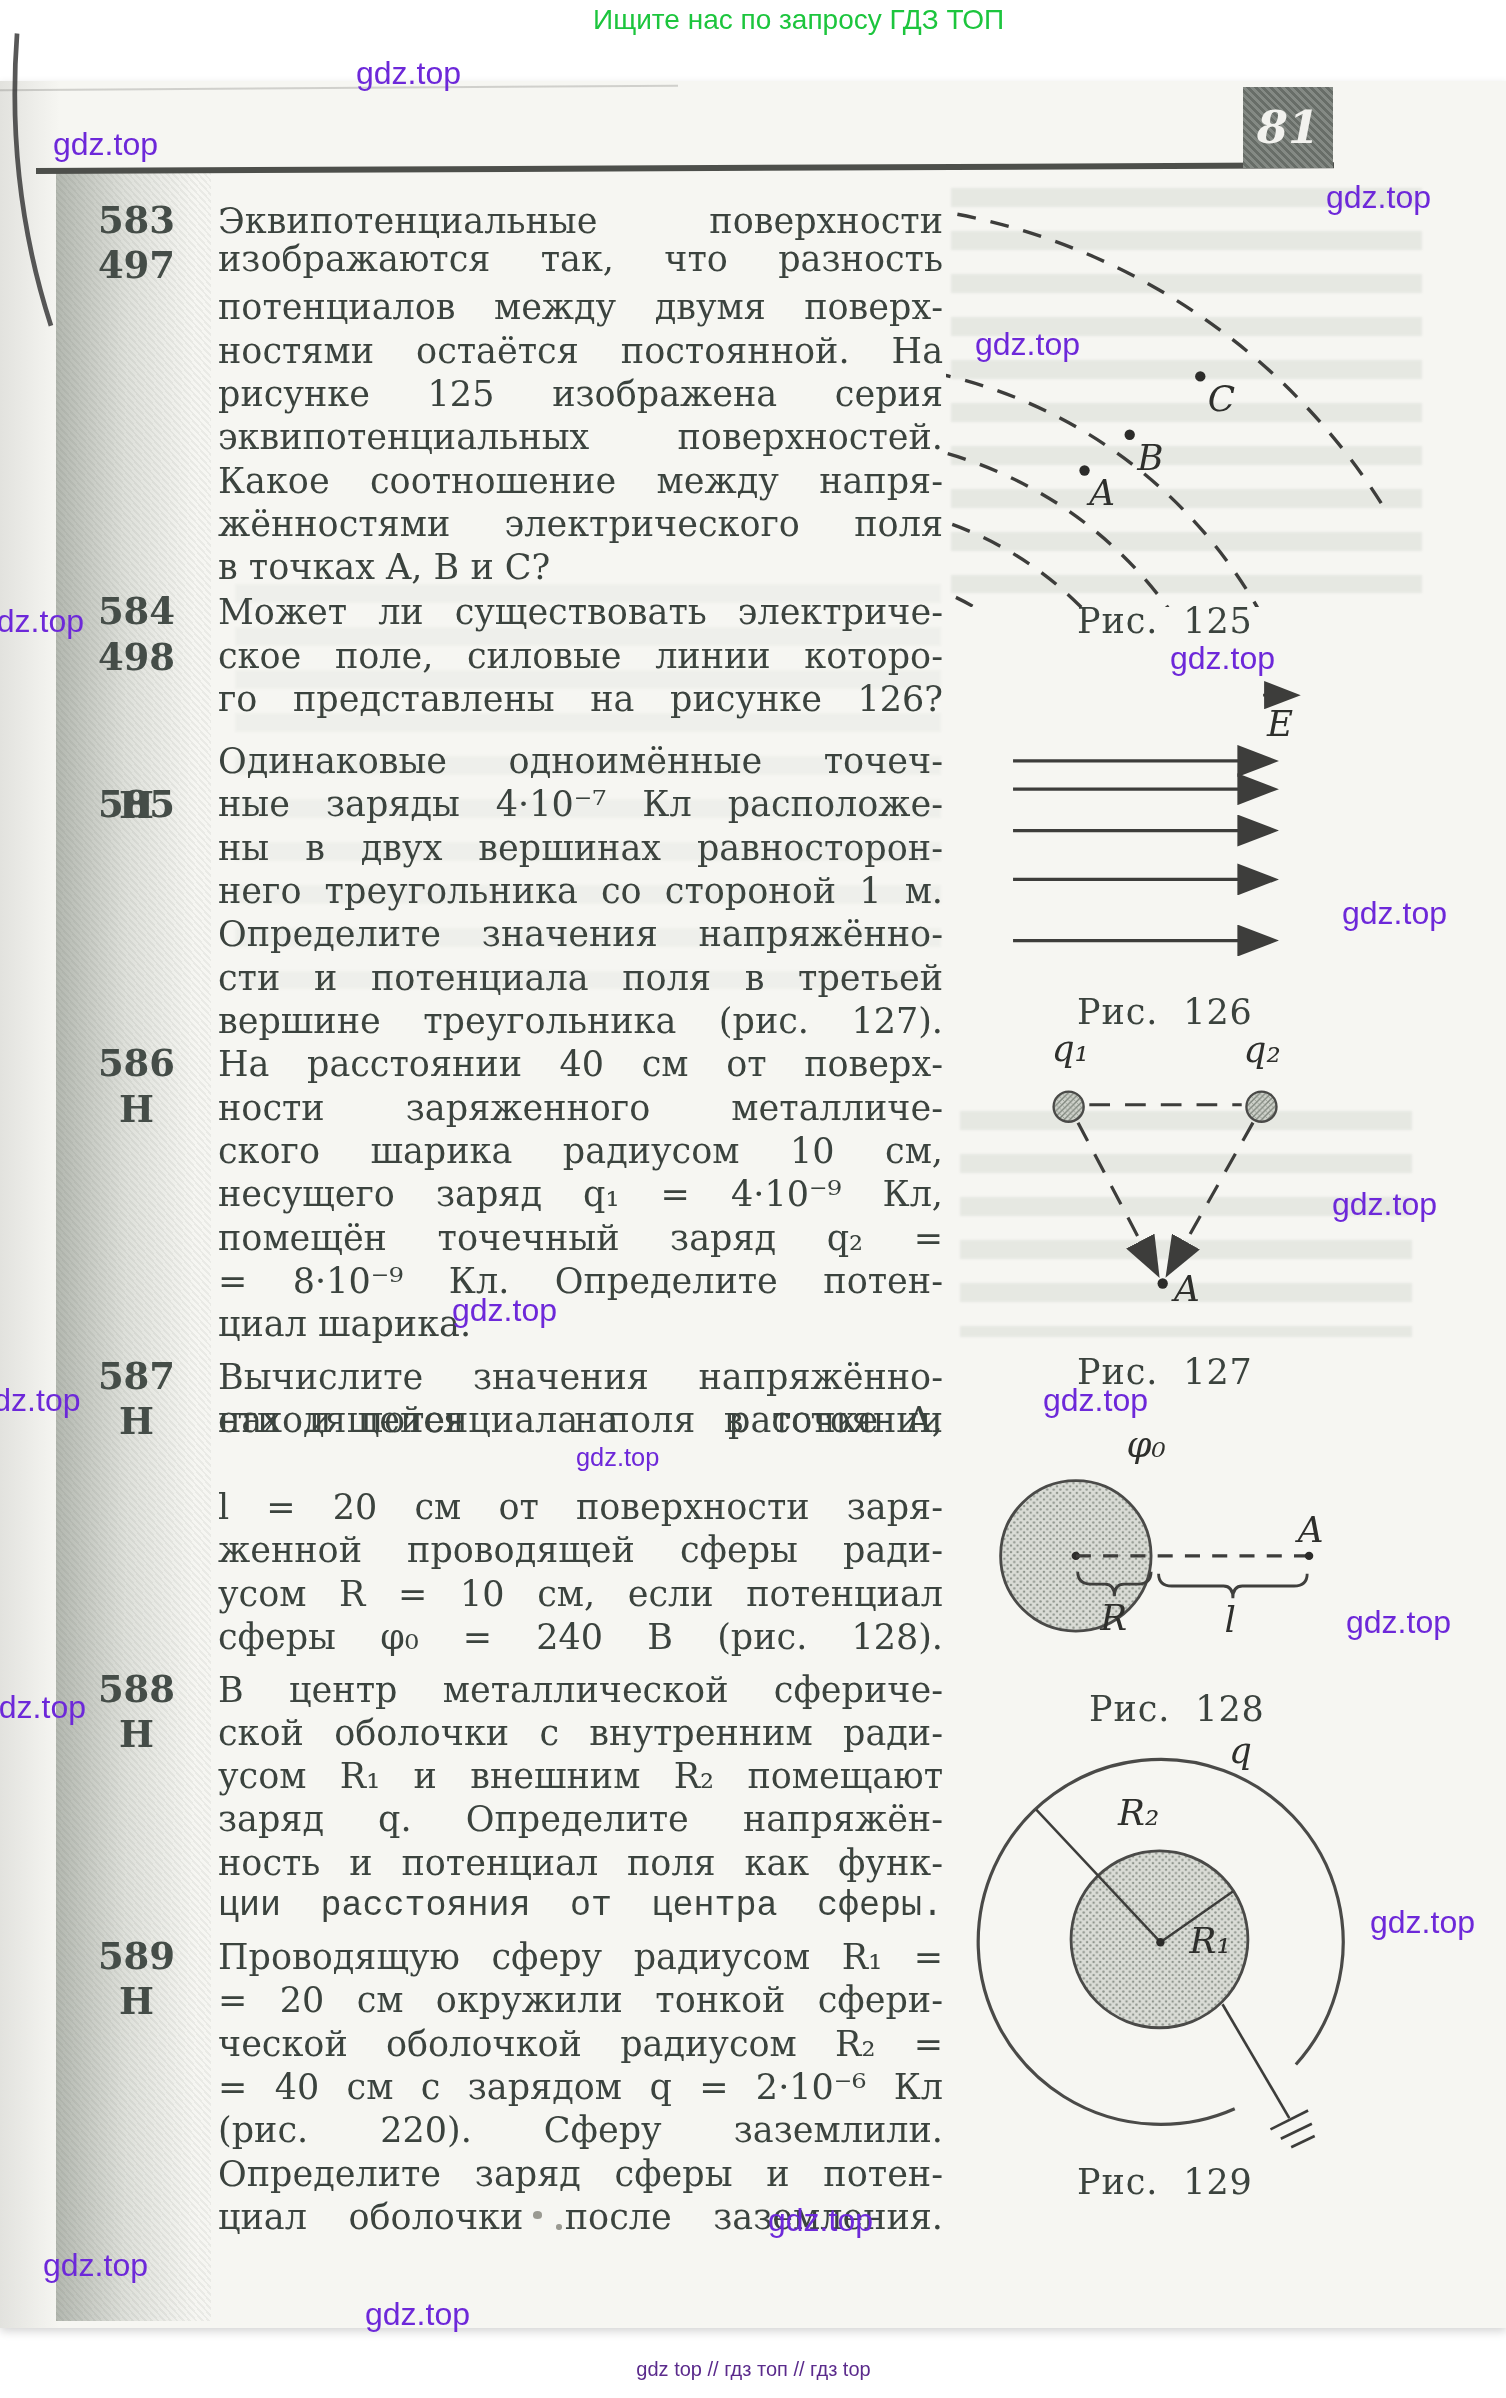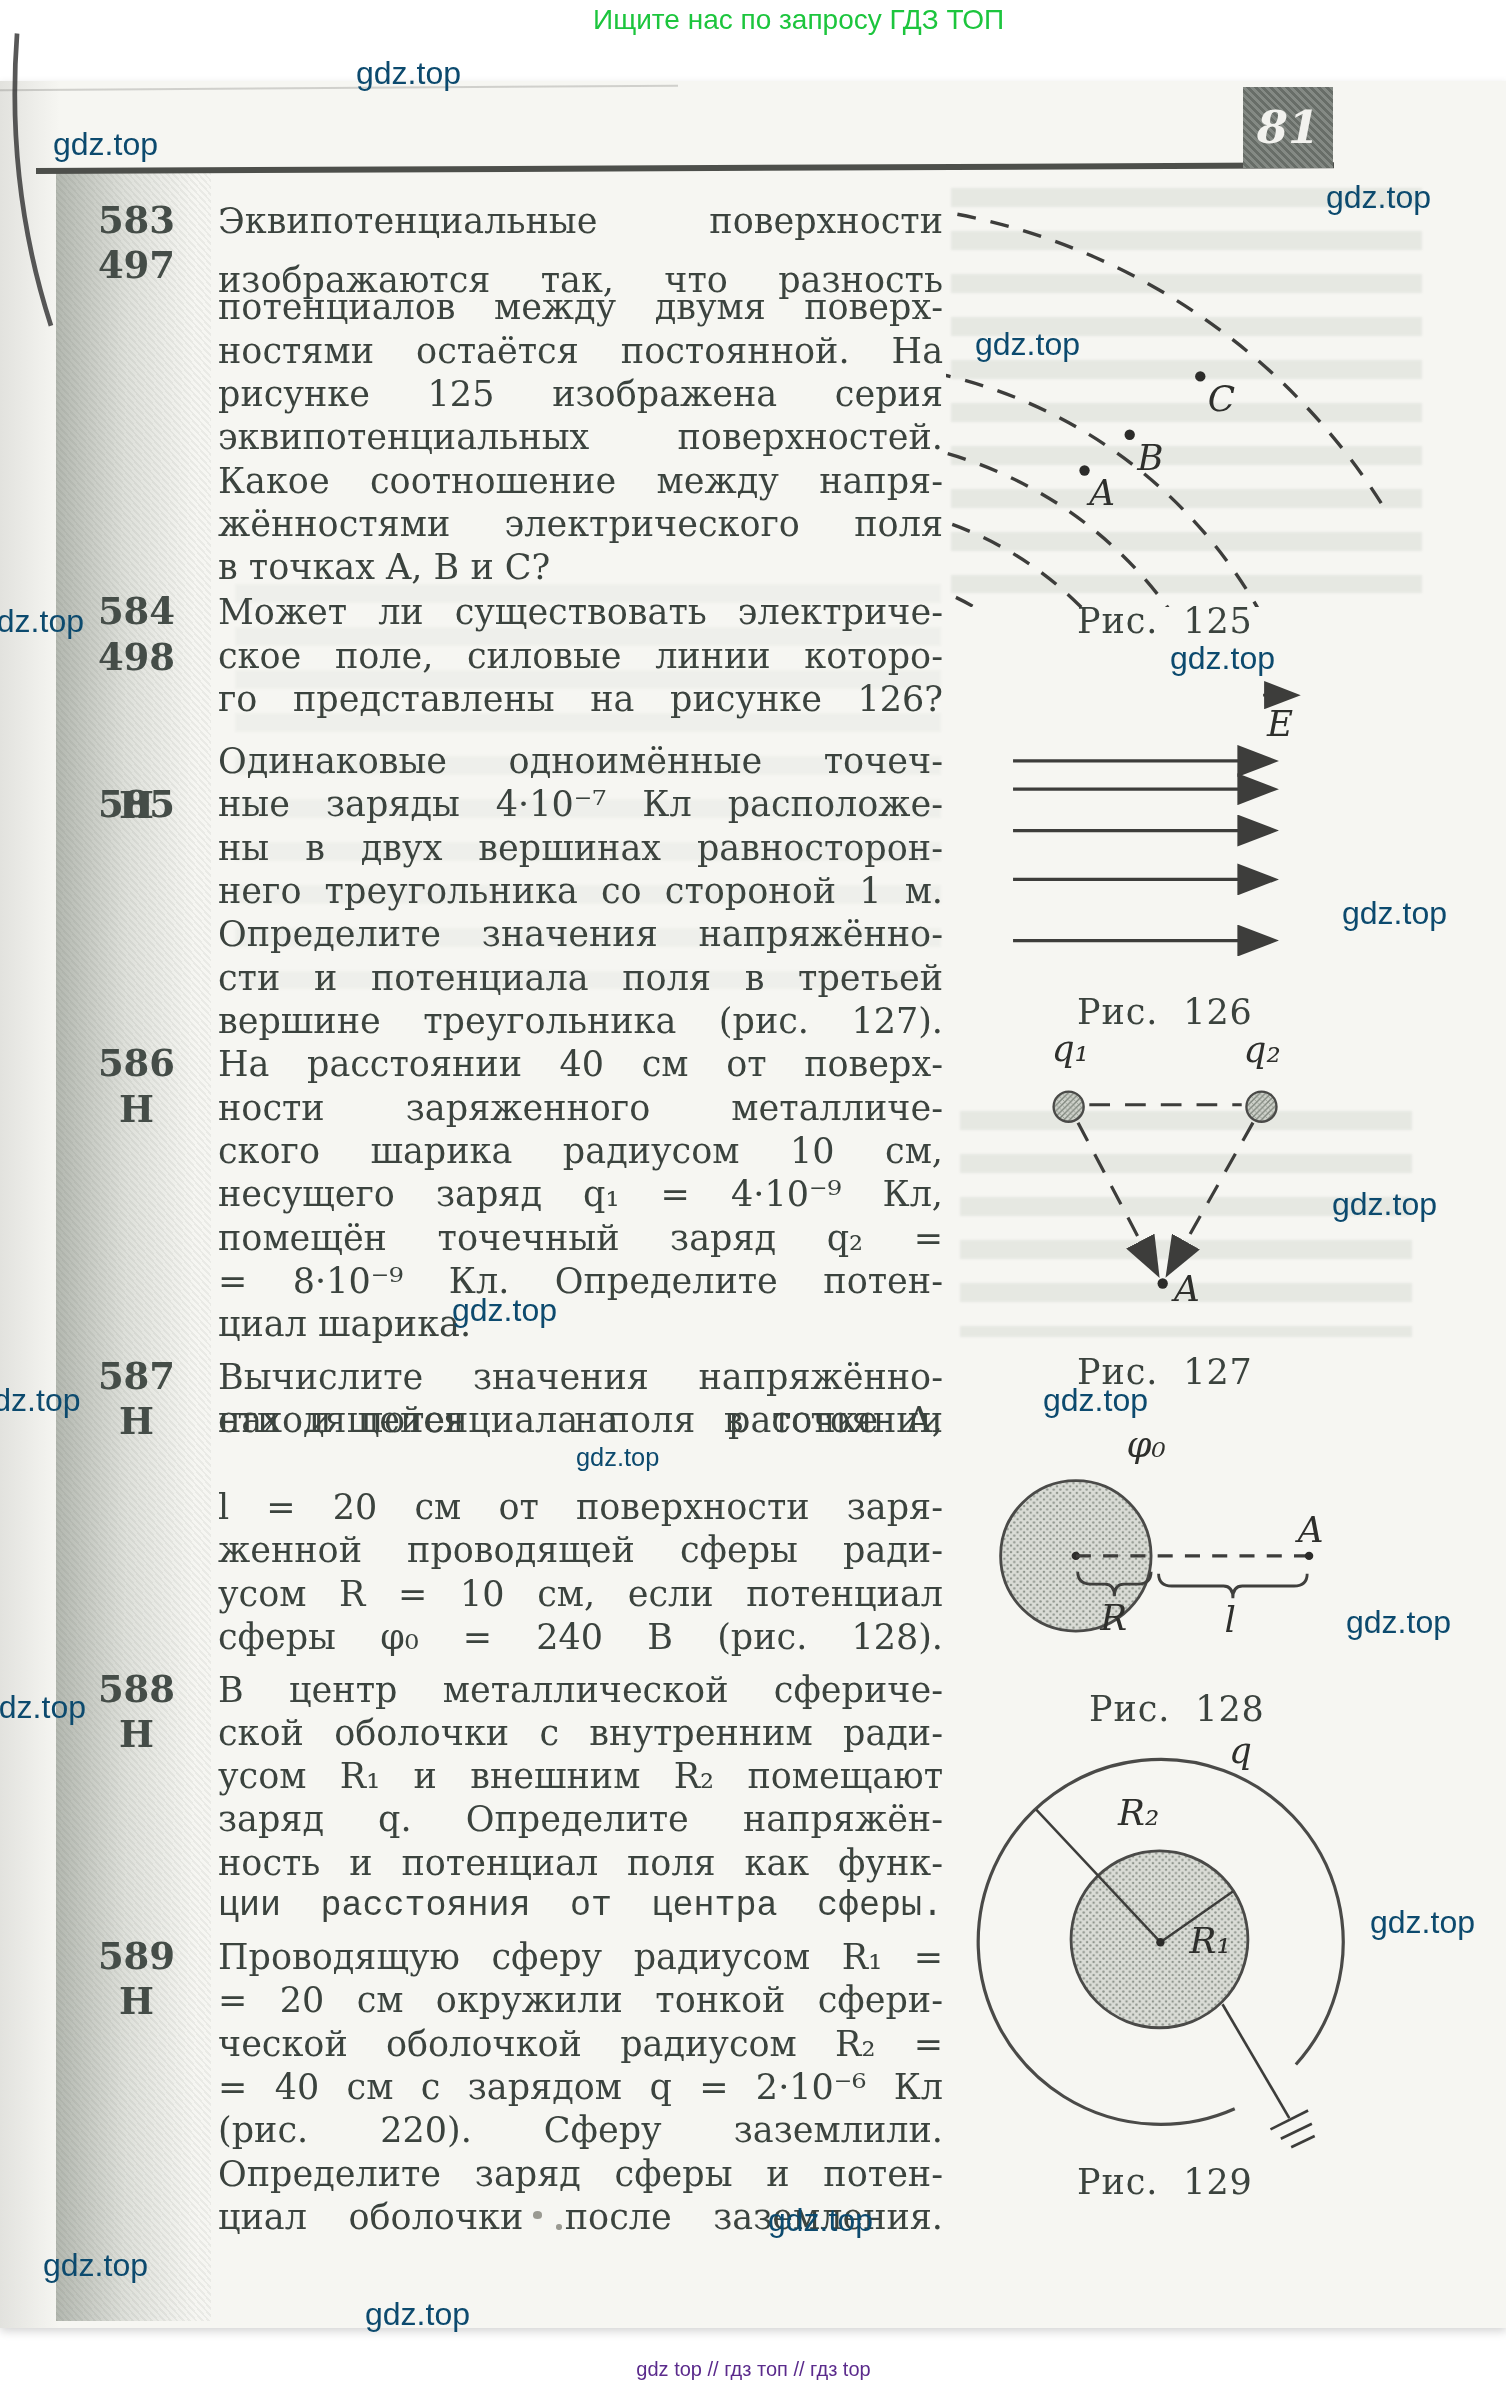--- a/index.html
+++ b/index.html
@@ -11,21 +11,21 @@
   #leftedge{position:absolute;left:0;top:81px;width:60px;height:2247px;
          background:linear-gradient(90deg,#e2e2de,#f6f6f2);}
   #gutter{position:absolute;left:56px;top:169px;width:155px;height:2152px;
          background:
            repeating-linear-gradient(48deg,rgba(70,76,68,.07) 0 1.9px,rgba(0,0,0,0) 1.9px 4.7px),
            linear-gradient(90deg,rgba(125,133,122,.55),rgba(150,158,147,.25) 45%,rgba(150,158,147,0) 90%);}
   .bleed{position:absolute;background:repeating-linear-gradient(180deg,rgba(118,132,118,.12) 0 19px,rgba(0,0,0,0) 19px 43px);filter:blur(0.9px);}
   #topedge{position:absolute;left:0;top:87px;width:678px;height:1.9px;background:rgba(95,95,90,.25);transform:rotate(-.4deg);}
 
   .wm{position:absolute;font-family:"Liberation Sans",sans-serif;font-size:32px;
-      color:#0c4a6e;white-space:nowrap;z-index:40;}
+      color:#6d28d9;white-space:nowrap;z-index:40;}
   .wm.small{font-size:25.4px;}
   #promo{position:absolute;left:593px;top:3.8px;font-family:"Liberation Sans",sans-serif;
       font-size:28px;color:#1cc53d;white-space:nowrap;z-index:40;}
   #footerlink{position:absolute;left:0;top:2358px;width:1507px;text-align:center;
       font-family:"Liberation Sans",sans-serif;font-size:20px;color:#5b2b8c;z-index:40;}
 
   #rule{position:absolute;left:36px;top:168px;width:1298px;height:5.6px;background:#4d4f4b;
       transform:rotate(-.25deg);transform-origin:left center;z-index:5;}
   #pagebox{position:absolute;left:1243px;top:87px;width:90px;height:81px;z-index:6;
       background:#6d736d;
@@ -82,21 +82,21 @@
   <div class="wm" style="left:768px;top:2202px;">gdz.top</div>
   <div class="wm" style="left:43px;top:2247px;">gdz.top</div>
   <div class="wm" style="left:365px;top:2296px;">gdz.top</div>
   <div class="wm" style="left:-21px;top:603px;">gdz.top</div>
   <div class="wm" style="left:-24.5px;top:1382px;">gdz.top</div>
   <div class="wm" style="left:-19px;top:1689px;">gdz.top</div>
 
   <div class="prob-num" style="top:200px;">583</div>
   <div class="prob-tag" style="top:245px;">497</div>
   <div class="prob-line" style="top:200px;">Эквипотенциальные поверхности</div>
-  <div class="prob-line" style="top:259px;">изображаются так, что разность</div>
+  <div class="prob-line" style="top:238px;">изображаются так, что разность</div>
   <div class="prob-line" style="top:330px;">ностями остаётся постоянной. На</div>
   <div class="prob-line" style="top:286px;">потенциалов между двумя поверх-</div>
   <div class="prob-line" style="top:373px;">рисунке 125 изображена серия</div>
   <div class="prob-line" style="top:416px;">эквипотенциальных поверхностей.</div>
   <div class="prob-line" style="top:460px;">Какое соотношение между напря-</div>
   <div class="prob-line" style="top:503px;">жённостями электрического поля</div>
   <div class="prob-line tl-left" style="top:546px;">в точках A, B и C?</div>
 
   <div class="prob-num" style="top:591px;">584</div>
   <div class="prob-tag" style="top:637px;">498</div>

